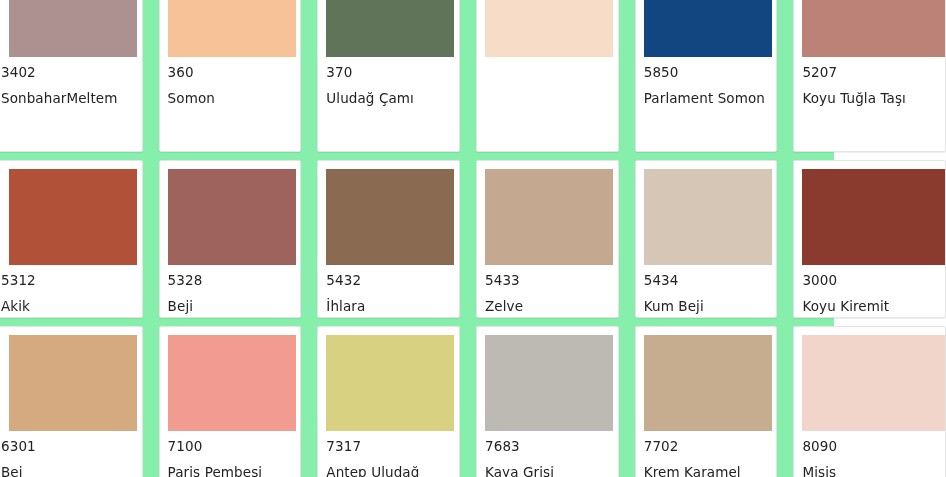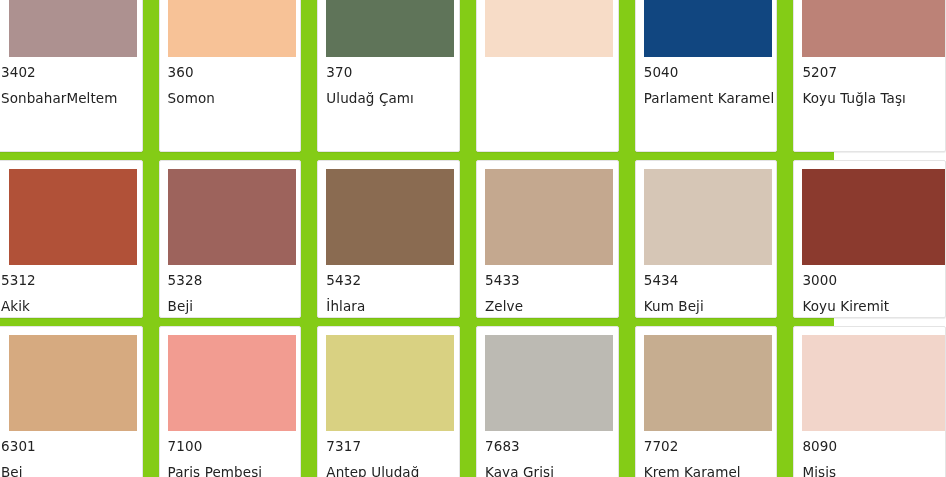--- a/index.html
+++ b/index.html
@@ -13,21 +13,21 @@
     height: 477px;
     overflow: hidden;
     font-family: "DejaVu Sans", "Liberation Sans", sans-serif;
     -webkit-font-smoothing: antialiased;
   }
 
   #swatch-grid {
     position: relative;
     width: 834px;
     height: 477px;
-    background: #84cc16;
+    background: #86efac;
   }
 
   .swatch-row {
     position: absolute;
     left: 0;
     width: 946px;
     display: flex;
     flex-direction: row;
   }
 
@@ -114,22 +114,22 @@
           <span class="swatch-code">370</span>
           <span class="swatch-name">Uludağ Çamı</span>
         </div>
       </div>
       <div class="swatch-card">
         <span class="swatch-chip" style="background-color: rgb(247, 220, 199);"></span>
       </div>
       <div class="swatch-card">
         <span class="swatch-chip" style="background-color: rgb(17, 70, 128);"></span>
         <div class="swatch-meta">
-          <span class="swatch-code">5040</span>
-          <span class="swatch-name">Parlament Karamel</span>
+          <span class="swatch-code">5850</span>
+          <span class="swatch-name">Parlament Somon</span>
         </div>
       </div>
       <div class="swatch-card last">
         <span class="swatch-chip" style="background-color: rgb(188, 130, 119);"></span>
         <div class="swatch-meta">
           <span class="swatch-code">5207</span>
           <span class="swatch-name">Koyu Tuğla Taşı</span>
         </div>
       </div>
     </div>

